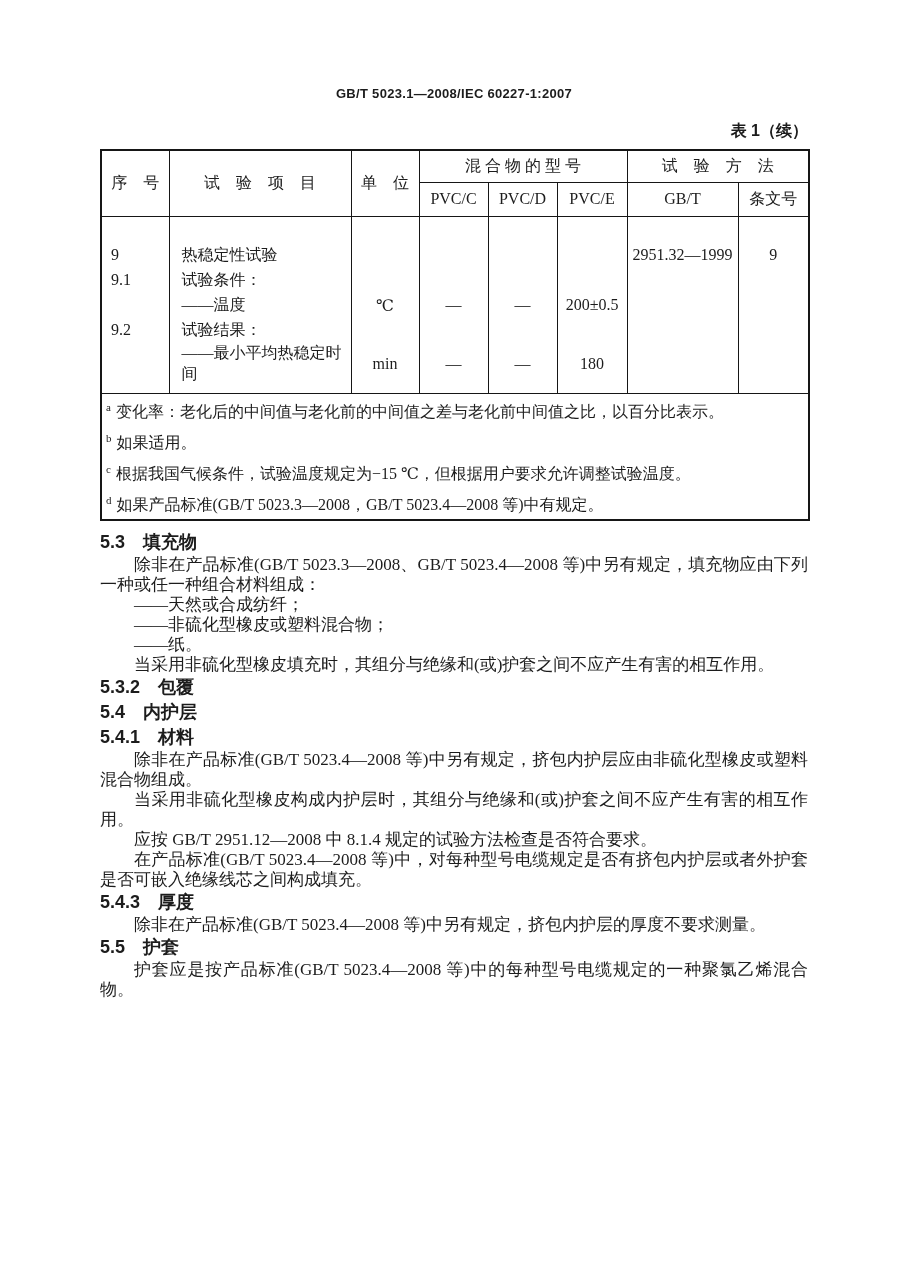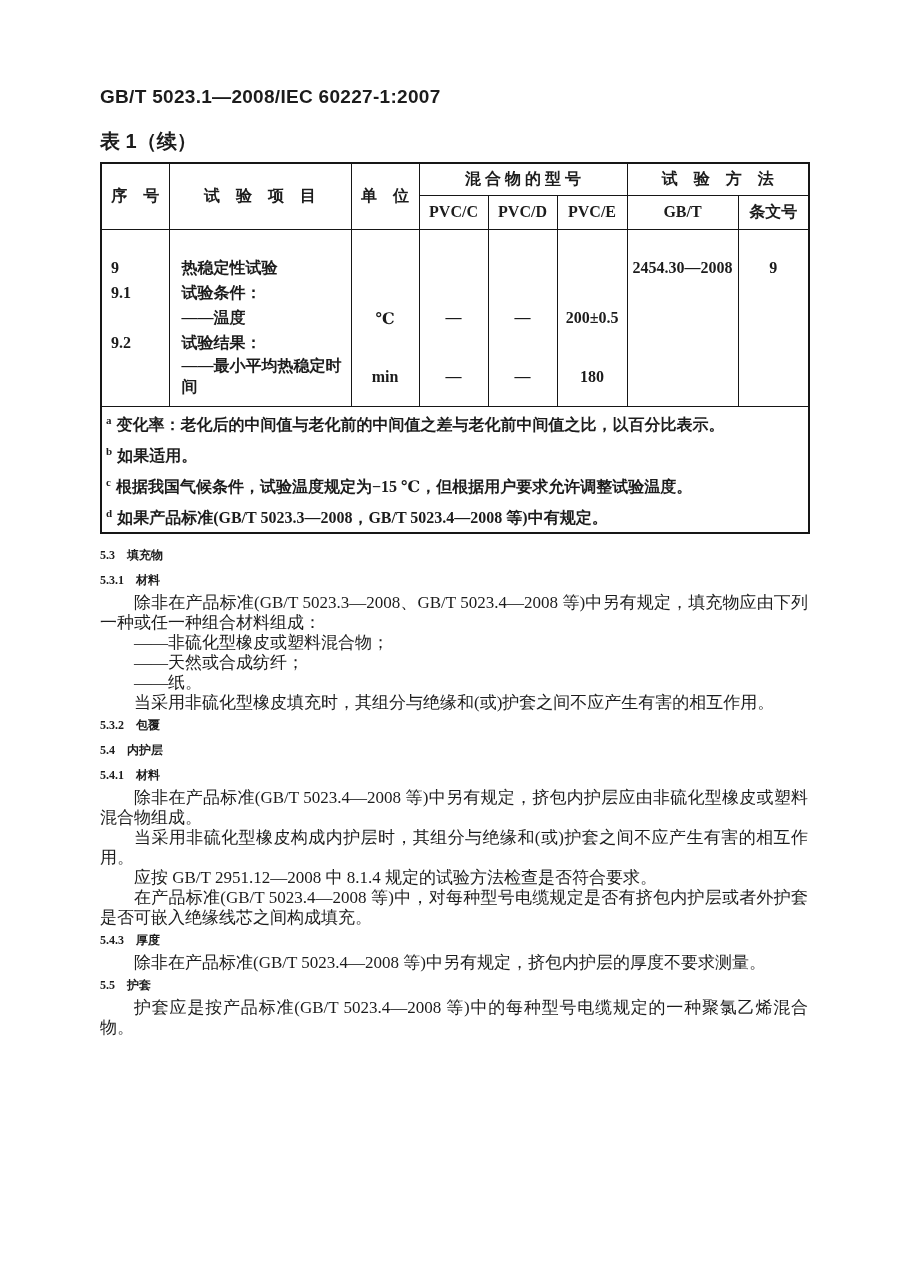--- a/index.html
+++ b/index.html
@@ -4,47 +4,47 @@
 <style>
   html, body { margin: 0; padding: 0; background: #ffffff; }
   body {
     width: 908px; height: 1285px; overflow: hidden;
     color: #1c1c1c;
     font-family: "Liberation Serif", "DejaVu Serif", serif;
   }
   .page { padding: 86px 100px 0 100px; }
 
   .doc-header {
-    text-align: left;
+    text-align: center;
     font-weight: bold;
-    font-size: 19px;
+    font-size: 13px;
     letter-spacing: 0.3px;
     font-family: "Liberation Sans", "DejaVu Sans", sans-serif;
   }
 
   .table-caption {
-    text-align: left;
+    text-align: right;
     font-weight: bold;
-    font-size: 20px;
+    font-size: 16px;
     margin-top: 20px;
     font-family: "Liberation Sans", "DejaVu Sans", sans-serif;
   }
 
   table.std {
     margin-top: 7px;
     width: 708px;
     border-collapse: collapse;
     table-layout: fixed;
     border: 2px solid #161616;
     font-size: 16px;
   }
   table.std th, table.std td {
     border: 1px solid #161616;
     padding: 0 4px;
-    font-weight: bold;
+    font-weight: normal;
     vertical-align: middle;
     overflow: hidden;
   }
   table.std thead th { text-align: center; }
   tr.hr1 { height: 32px; }
   tr.hr2 { height: 34px; }
 
   tbody.tb td { border-top: none; border-bottom: none; }
   tbody.tb tr { height: 25px; }
   tbody.tb tr.first td { padding-top: 26px; height: 25px; }
@@ -58,22 +58,22 @@
     padding: 8px 14px 10px 20px;
     font-size: 16px;
   }
   .fn-line { line-height: 27px; }
   .fn-line sup { font-size: 11px; margin-right: 5px; }
 
   .sections { margin-top: 9px; font-size: 17px; }
   .sec-h2, .sec-h3 {
     font-weight: bold;
     line-height: 25px;
-    font-family: Liberation Serif, serif;
-    font-size: 12px;
+    font-family: Liberation Sans, sans-serif;
+    font-size: 18px;
   }
   .sec-para, .sec-dash {
     line-height: 20px;
     text-indent: 2em;
     text-align: justify;
   }
 </style>
 </head>
 <body>
 
@@ -111,21 +111,21 @@
       </tr>
     </thead>
     <tbody class="tb">
       <tr class="first">
         <td class="c-no">9</td>
         <td class="c-item">热稳定性试验</td>
         <td class="c-mid"></td>
         <td class="c-mid"></td>
         <td class="c-mid"></td>
         <td class="c-mid"></td>
-        <td class="c-mid">2454.30—2008</td>
+        <td class="c-mid">2951.32—1999</td>
         <td class="c-mid">9</td>
       </tr>
       <tr>
         <td class="c-no">9.1</td>
         <td class="c-item">试验条件：</td>
         <td class="c-mid"></td>
         <td class="c-mid"></td>
         <td class="c-mid"></td>
         <td class="c-mid"></td>
         <td class="c-mid"></td>
@@ -169,24 +169,23 @@
           <div class="fn-line"><sup>b</sup><span>如果适用。</span></div>
           <div class="fn-line"><sup>c</sup><span>根据我国气候条件，试验温度规定为−15 ℃，但根据用户要求允许调整试验温度。</span></div>
           <div class="fn-line"><sup>d</sup><span>如果产品标准(GB/T 5023.3—2008，GB/T 5023.4—2008 等)中有规定。</span></div>
         </td>
       </tr>
     </tbody>
   </table>
 
   <div class="sections">
     <div class="sec-h2">5.3　填充物</div>
-    <div class="sec-h3">5.3.1　材料</div>
     <div class="sec-para">除非在产品标准(GB/T 5023.3—2008、GB/T 5023.4—2008 等)中另有规定，填充物应由下列一种或任一种组合材料组成：</div>
+    <div class="sec-dash">——天然或合成纺纤；</div>
     <div class="sec-dash">——非硫化型橡皮或塑料混合物；</div>
-    <div class="sec-dash">——天然或合成纺纤；</div>
     <div class="sec-dash">——纸。</div>
     <div class="sec-para">当采用非硫化型橡皮填充时，其组分与绝缘和(或)护套之间不应产生有害的相互作用。</div>
     <div class="sec-h3">5.3.2　包覆</div>
     <div class="sec-h2">5.4　内护层</div>
     <div class="sec-h3">5.4.1　材料</div>
     <div class="sec-para">除非在产品标准(GB/T 5023.4—2008 等)中另有规定，挤包内护层应由非硫化型橡皮或塑料混合物组成。</div>
     <div class="sec-para">当采用非硫化型橡皮构成内护层时，其组分与绝缘和(或)护套之间不应产生有害的相互作用。</div>
     <div class="sec-para">应按 GB/T 2951.12—2008 中 8.1.4 规定的试验方法检查是否符合要求。</div>
     <div class="sec-para">在产品标准(GB/T 5023.4—2008 等)中，对每种型号电缆规定是否有挤包内护层或者外护套是否可嵌入绝缘线芯之间构成填充。</div>
     <div class="sec-h3">5.4.3　厚度</div>

